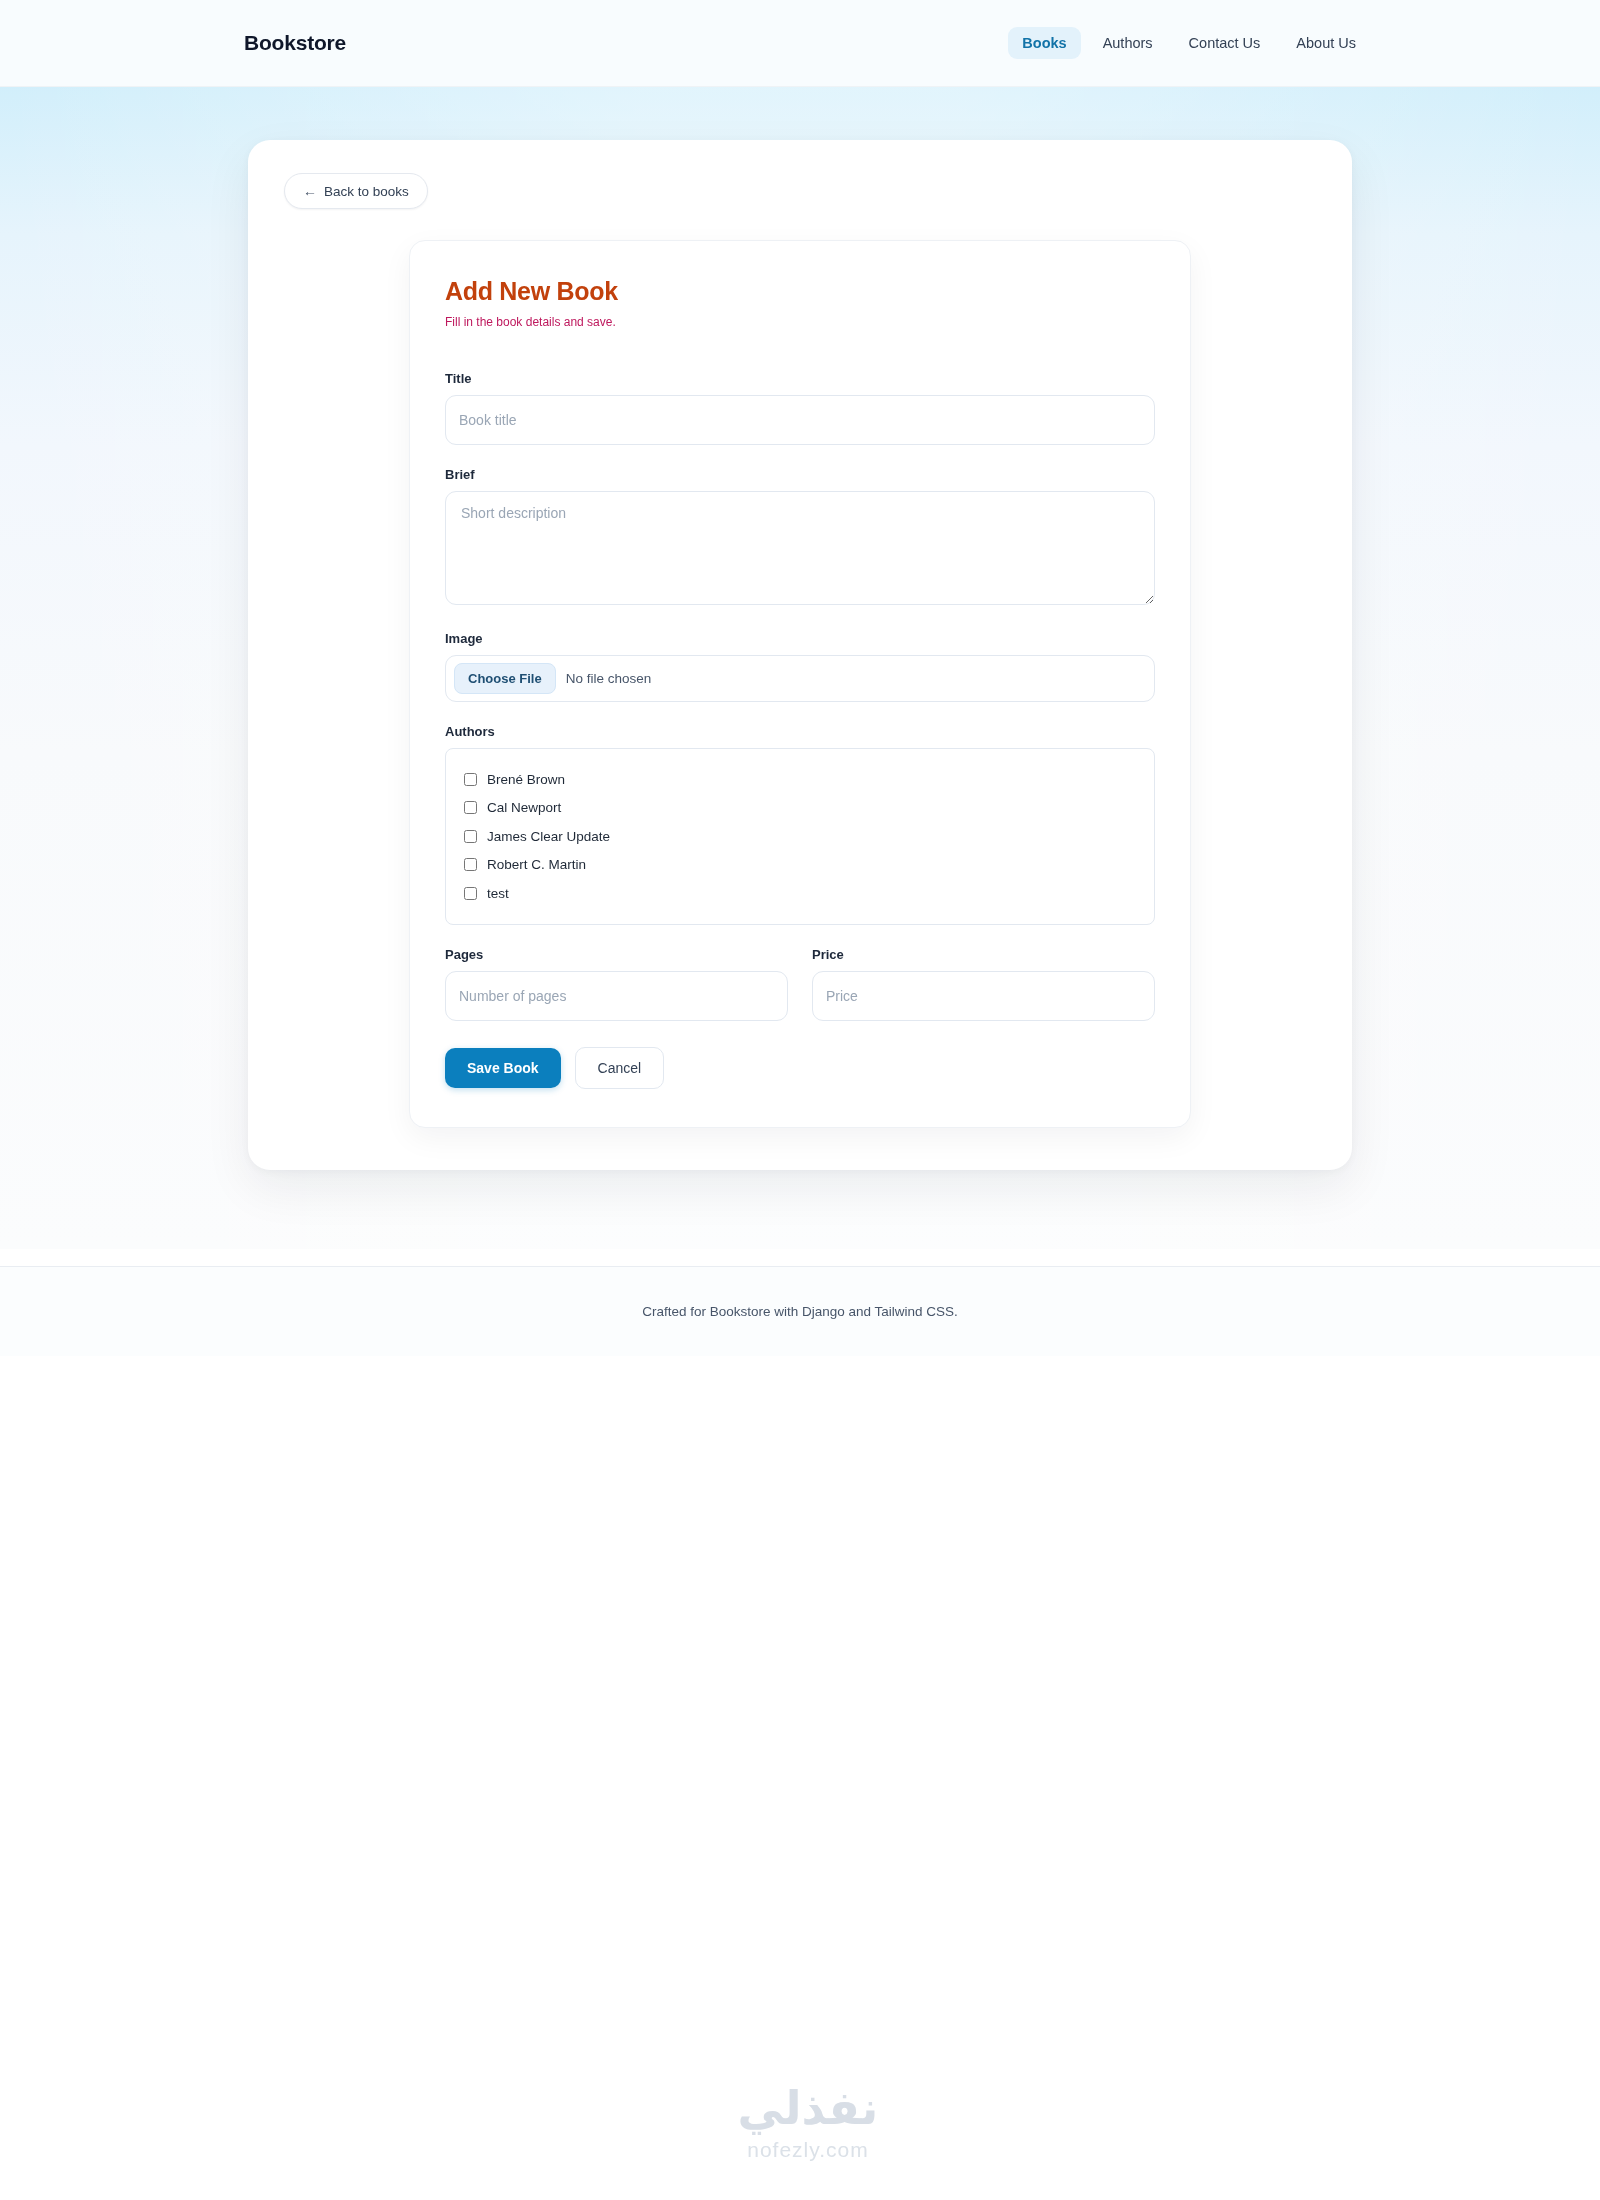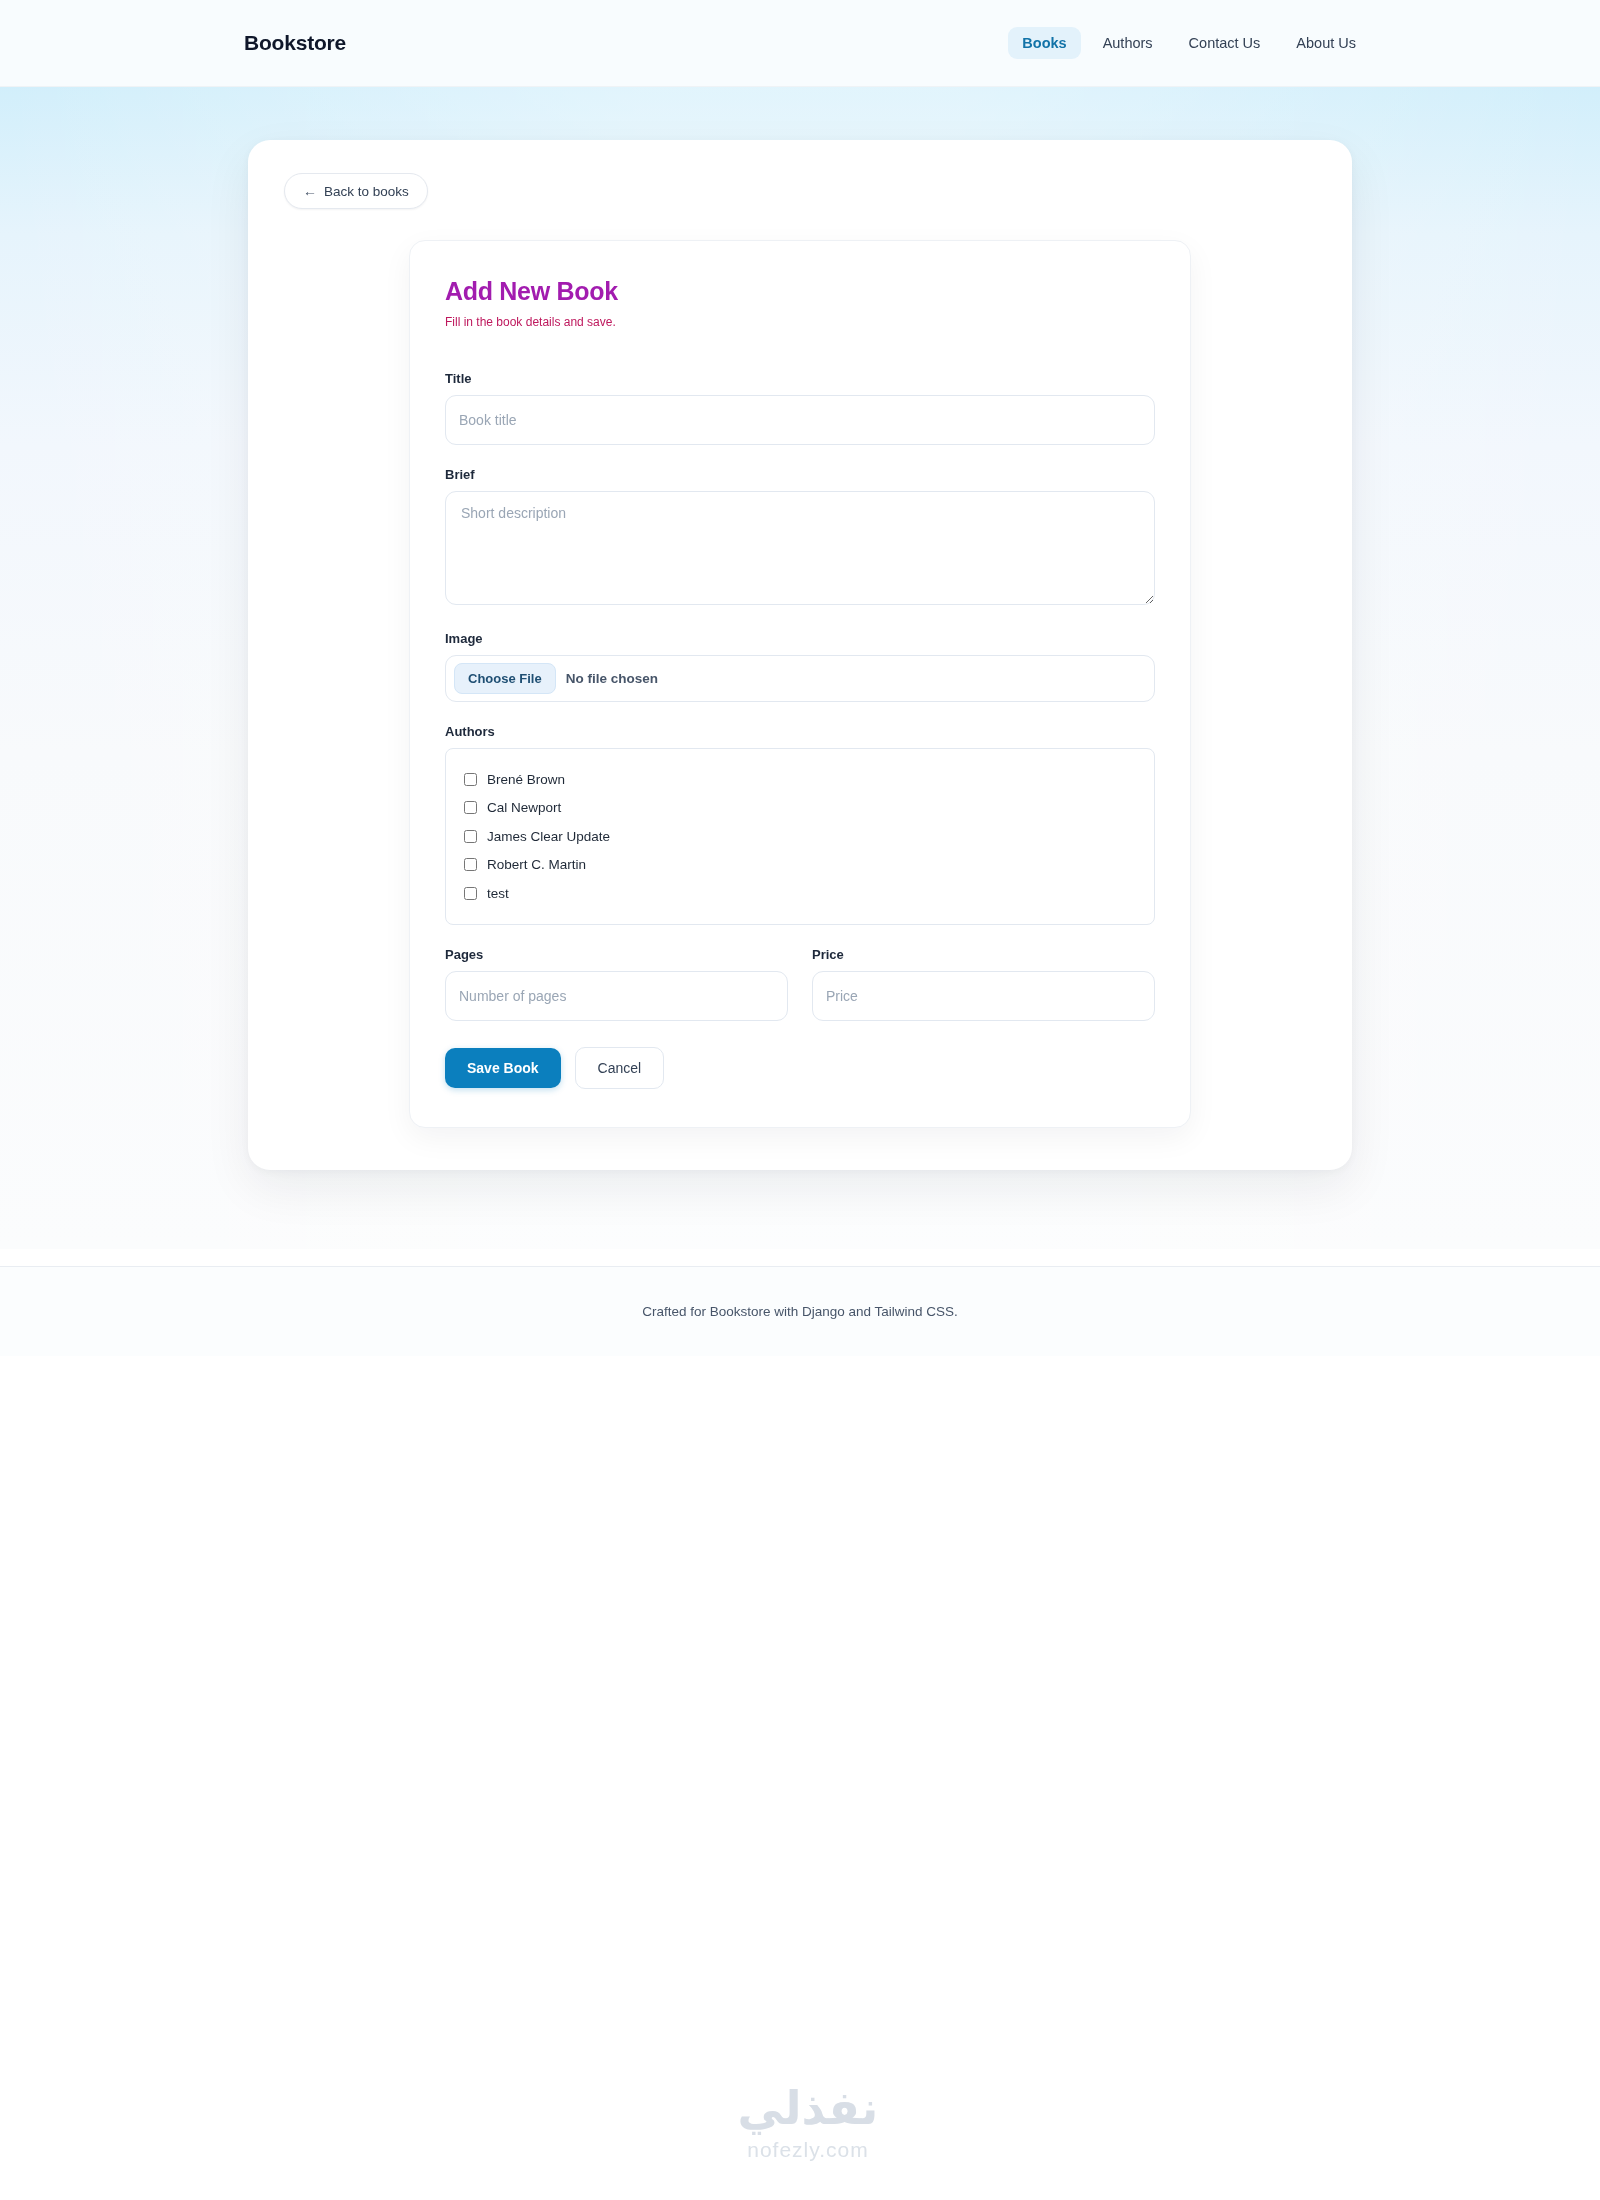--- a/index.html
+++ b/index.html
@@ -113,21 +113,21 @@
     width: 782px;
     background: #ffffff;
     border: 1px solid #eef1f5;
     border-radius: 16px;
     box-shadow: 0 10px 30px rgba(15,23,42,0.05);
     padding: 36px 35px 38px 35px;
   }
   .form-title {
     font-size: 25px;
     font-weight: 700;
-    color: #a21caf;
+    color: #c2410c;
     margin: 0 0 9px 0;
     letter-spacing: -0.3px;
   }
   .form-sub {
     font-size: 12px;
     color: #be185d;
     margin: 0 0 42px 0;
   }
   .field { margin-bottom: 22px; }
   .label {
@@ -174,21 +174,20 @@
     font-size: 13px;
     font-weight: 600;
     border-radius: 8px;
     padding: 7px 13px;
     cursor: pointer;
     font-family: "Liberation Sans", sans-serif;
   }
   .file-name {
     font-size: 13.5px;
     color: #475569;
-    font-weight: bold;
   }
   .authors-box {
     width: 100%;
     border: 1px solid #e2e8f0;
     border-radius: 8px;
     background: #ffffff;
     padding: 16px 18px 16px 18px;
   }
   .author-row {
     display: flex;

